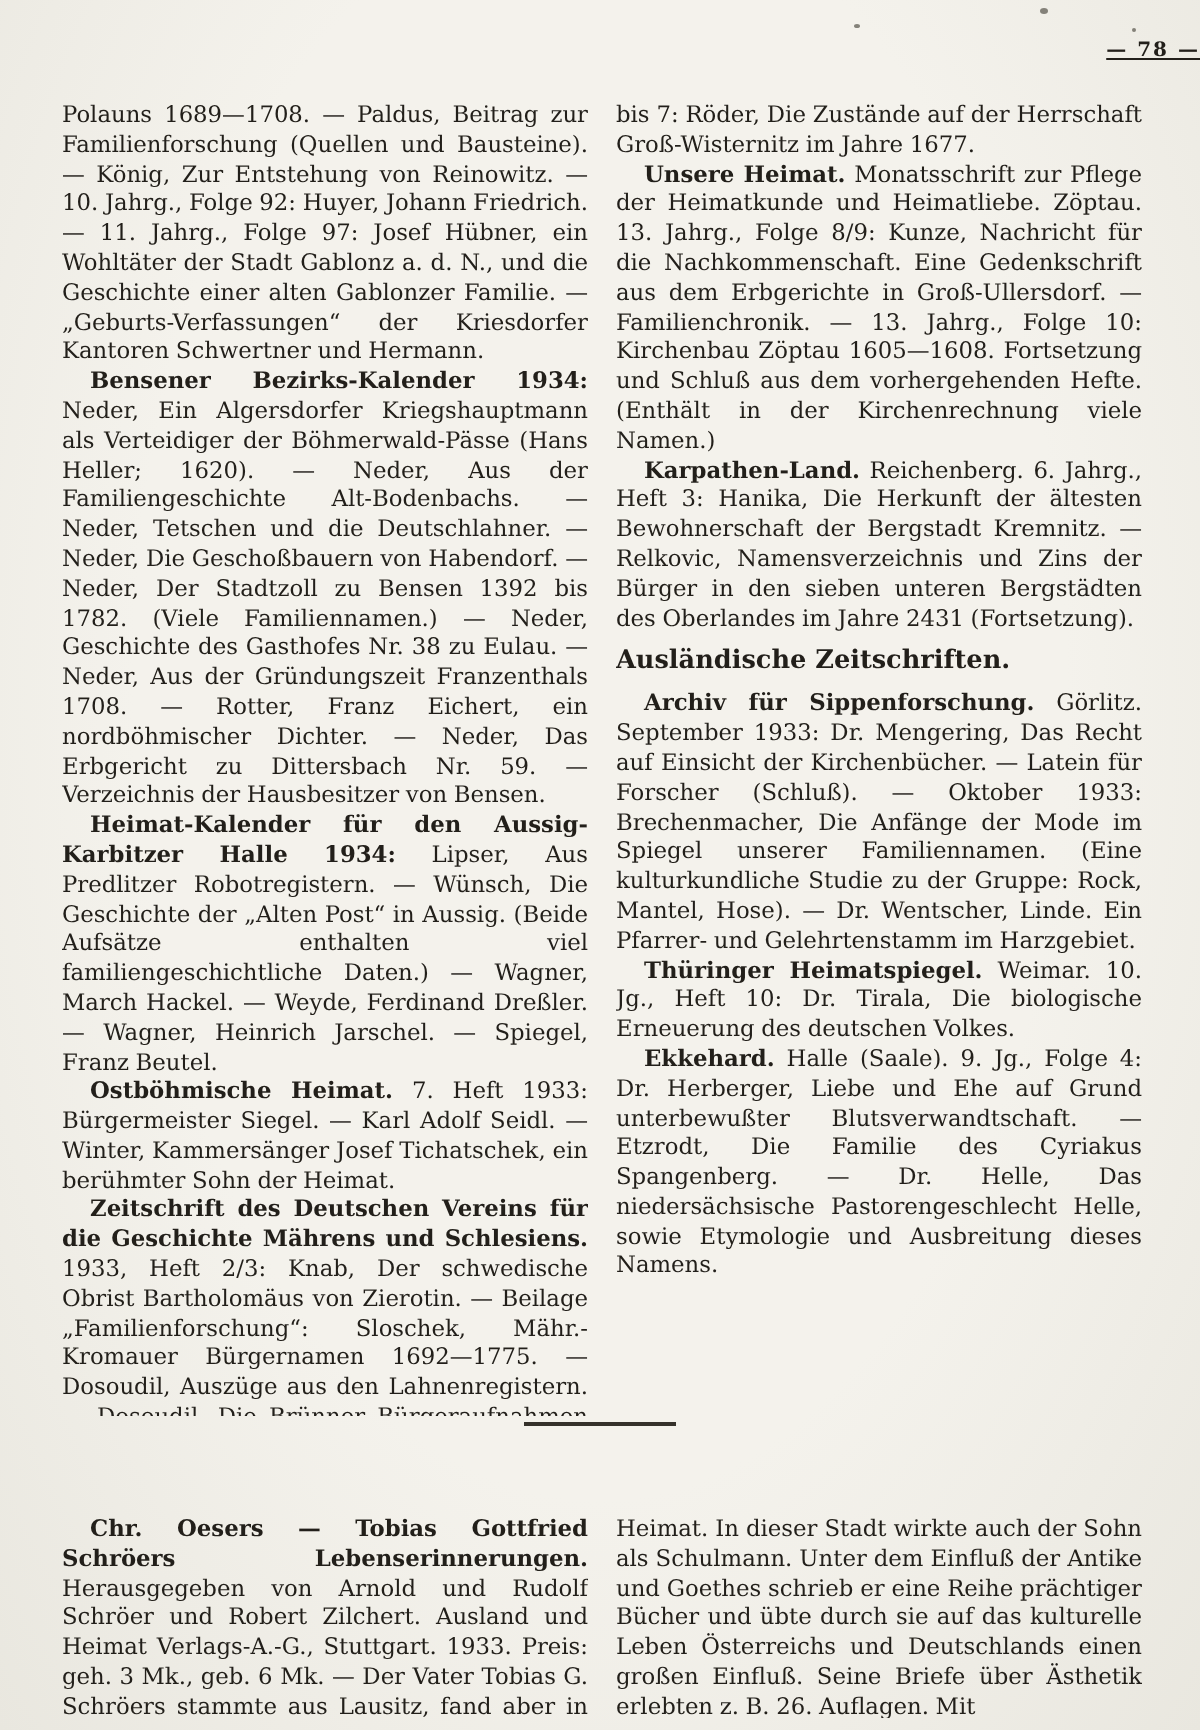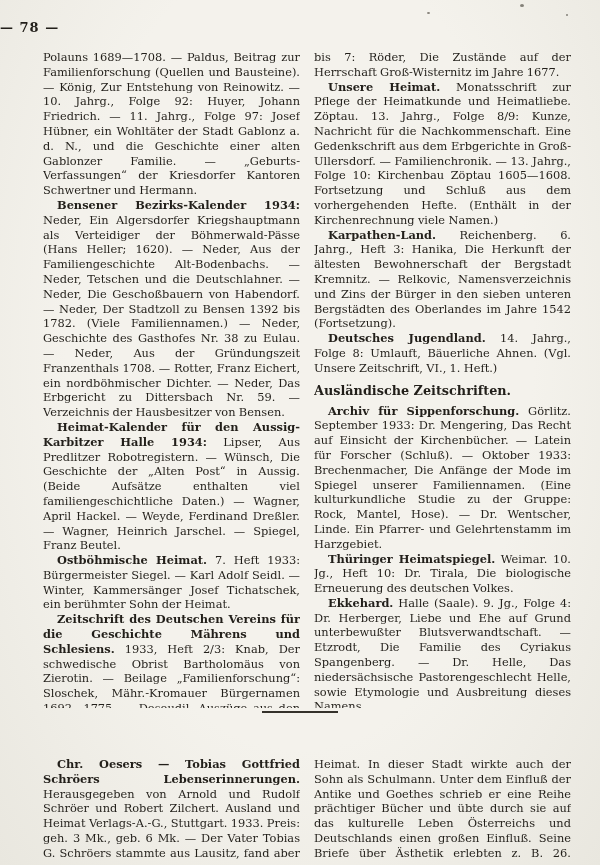--- a/index.html
+++ b/index.html
@@ -7,24 +7,24 @@
     width: 600px; height: 865px;
     background: radial-gradient(ellipse at 50% 40%, #f4f2ec 55%, #e9e7df 100%);
     overflow: hidden;
     font-family: "DejaVu Serif", serif;
     color: #221f1a;
   }
   .page { position: relative; width: 600px; height: 865px; }
 
   .page-number {
     position: absolute; top: 20px; left: 0; width: 100%;
-    text-align: left; font-weight: bold; font-size: 13px; letter-spacing: 1px;
+    text-align: right; font-weight: bold; font-size: 10px; letter-spacing: 1px; text-decoration: underline;
   }
 
-  .columns { position: absolute; left: 43px; right: 29px; display: flex; gap: 14px; overflow: hidden; }
+  .columns { position: absolute; left: 31px; right: 29px; display: flex; gap: 14px; overflow: hidden; }
   .columns.top { top: 50px; height: 658px; }
   .columns.bottom { top: 757px; height: 102px; }
   .col { flex: 1 1 0; overflow: hidden; min-width: 0; }
 
   p.entry {
     margin: 0;
     font-size: 11.4px;
     line-height: 14.8px;
     text-align: justify;
     hyphens: auto;
@@ -62,30 +62,29 @@
   <div class="speck s1"></div>
   <div class="speck s2"></div>
   <div class="speck s3"></div>
 
   <div class="page-number">— 78 —</div>
 
   <div class="columns top">
     <div class="col">
       <p class="entry"><span class="lead"></span><span>Polauns 1689—1708. — Paldus, Beitrag zur Familienforschung (Quellen und Bausteine). — König, Zur Entstehung von Reinowitz. — 10. Jahrg., Folge 92: Huyer, Johann Friedrich. — 11. Jahrg., Folge 97: Josef Hübner, ein Wohltäter der Stadt Gablonz a. d. N., und die Geschichte einer alten Gablonzer Familie. — „Geburts-Verfassungen“ der Kriesdorfer Kantoren Schwertner und Hermann.</span></p>
       <p class="entry indent"><span class="lead">Bensener Bezirks-Kalender 1934:</span><span> Neder, Ein Algersdorfer Kriegshauptmann als Verteidiger der Böhmerwald-Pässe (Hans Heller; 1620). — Neder, Aus der Familiengeschichte Alt-Bodenbachs. — Neder, Tetschen und die Deutschlahner. — Neder, Die Geschoßbauern von Habendorf. — Neder, Der Stadtzoll zu Bensen 1392 bis 1782. (Viele Familiennamen.) — Neder, Geschichte des Gasthofes Nr. 38 zu Eulau. — Neder, Aus der Gründungszeit Franzenthals 1708. — Rotter, Franz Eichert, ein nordböhmischer Dichter. — Neder, Das Erbgericht zu Dittersbach Nr. 59. — Verzeichnis der Hausbesitzer von Bensen.</span></p>
-      <p class="entry indent"><span class="lead">Heimat-Kalender für den Aussig-Karbitzer Halle 1934:</span><span> Lipser, Aus Predlitzer Robotregistern. — Wünsch, Die Geschichte der „Alten Post“ in Aussig. (Beide Aufsätze enthalten viel familiengeschichtliche Daten.) — Wagner, April Hackel. — Weyde, Ferdinand Dreßler. — Wagner, Heinrich Jarschel. — Spiegel, Franz Beutel.</span></p>
+      <p class="entry indent"><span class="lead">Heimat-Kalender für den Aussig-Karbitzer Halle 1934:</span><span> Lipser, Aus Predlitzer Robotregistern. — Wünsch, Die Geschichte der „Alten Post“ in Aussig. (Beide Aufsätze enthalten viel familiengeschichtliche Daten.) — Wagner, March Hackel. — Weyde, Ferdinand Dreßler. — Wagner, Heinrich Jarschel. — Spiegel, Franz Beutel.</span></p>
       <p class="entry indent"><span class="lead">Ostböhmische Heimat.</span><span> 7. Heft 1933: Bürgermeister Siegel. — Karl Adolf Seidl. — Winter, Kammersänger Josef Tichatschek, ein berühmter Sohn der Heimat.</span></p>
       <p class="entry indent"><span class="lead">Zeitschrift des Deutschen Vereins für die Geschichte Mährens und Schlesiens.</span><span> 1933, Heft 2/3: Knab, Der schwedische Obrist Bartholomäus von Zierotin. — Beilage „Familienforschung“: Sloschek, Mähr.-Kromauer Bürgernamen 1692—1775. — Dosoudil, Auszüge aus den Lahnenregistern. — Dosoudil, Die Brünner Bürgeraufnahmen 1559—1845 (Fortsetzung).</span></p>
 
     </div>
     <div class="col">
       <p class="entry"><span class="lead"></span><span>bis 7: Röder, Die Zustände auf der Herrschaft Groß-Wisternitz im Jahre 1677.</span></p>
       <p class="entry indent"><span class="lead">Unsere Heimat.</span><span> Monatsschrift zur Pflege der Heimatkunde und Heimatliebe. Zöptau. 13. Jahrg., Folge 8/9: Kunze, Nachricht für die Nachkommenschaft. Eine Gedenkschrift aus dem Erbgerichte in Groß-Ullersdorf. — Familienchronik. — 13. Jahrg., Folge 10: Kirchenbau Zöptau 1605—1608. Fortsetzung und Schluß aus dem vorhergehenden Hefte. (Enthält in der Kirchenrechnung viele Namen.)</span></p>
-      <p class="entry indent"><span class="lead">Karpathen-Land.</span><span> Reichenberg. 6. Jahrg., Heft 3: Hanika, Die Herkunft der ältesten Bewohnerschaft der Bergstadt Kremnitz. — Relkovic, Namensverzeichnis und Zins der Bürger in den sieben unteren Bergstädten des Oberlandes im Jahre 1542 (Fortsetzung).</span></p>
-      <p class="entry indent"><span class="lead">Deutsches Jugendland.</span><span> 14. Jahrg., Folge 8: Umlauft, Bäuerliche Ahnen. (Vgl. Unsere Zeitschrift, VI., 1. Heft.)</span></p>
+      <p class="entry indent"><span class="lead">Karpathen-Land.</span><span> Reichenberg. 6. Jahrg., Heft 3: Hanika, Die Herkunft der ältesten Bewohnerschaft der Bergstadt Kremnitz. — Relkovic, Namensverzeichnis und Zins der Bürger in den sieben unteren Bergstädten des Oberlandes im Jahre 2431 (Fortsetzung).</span></p>
       <h3 class="subheading">Ausländische Zeitschriften.</h3>
       <p class="entry indent"><span class="lead">Archiv für Sippenforschung.</span><span> Görlitz. September 1933: Dr. Mengering, Das Recht auf Einsicht der Kirchenbücher. — Latein für Forscher (Schluß). — Oktober 1933: Brechenmacher, Die Anfänge der Mode im Spiegel unserer Familiennamen. (Eine kulturkundliche Studie zu der Gruppe: Rock, Mantel, Hose). — Dr. Wentscher, Linde. Ein Pfarrer- und Gelehrtenstamm im Harzgebiet.</span></p>
       <p class="entry indent"><span class="lead">Thüringer Heimatspiegel.</span><span> Weimar. 10. Jg., Heft 10: Dr. Tirala, Die biologische Erneuerung des deutschen Volkes.</span></p>
       <p class="entry indent"><span class="lead">Ekkehard.</span><span> Halle (Saale). 9. Jg., Folge 4: Dr. Herberger, Liebe und Ehe auf Grund unterbewußter Blutsverwandtschaft. — Etzrodt, Die Familie des Cyriakus Spangenberg. — Dr. Helle, Das niedersächsische Pastorengeschlecht Helle, sowie Etymologie und Ausbreitung dieses Namens.</span></p>
 
     </div>
   </div>
 
   <div class="rule"></div>
 

